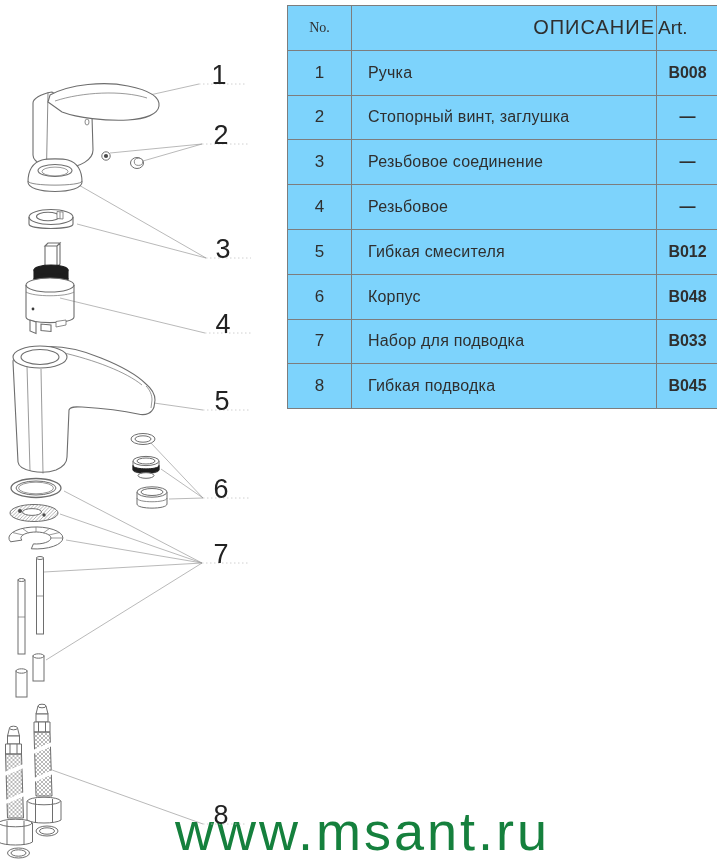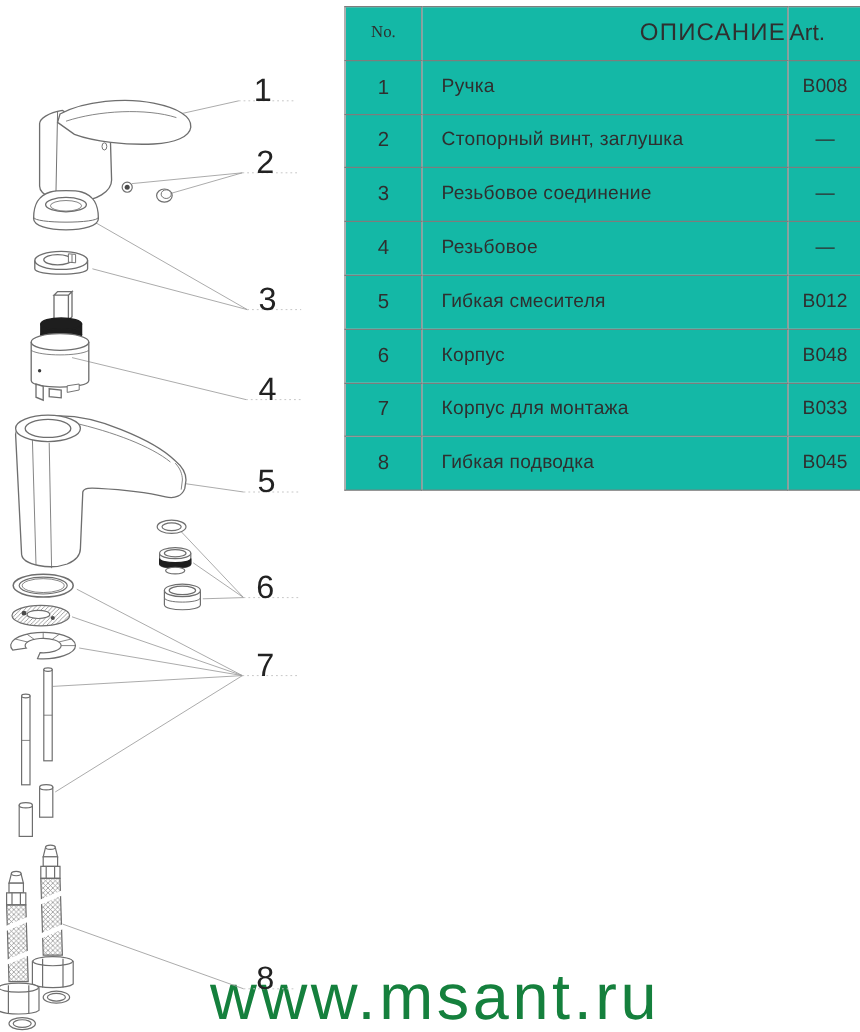--- a/index.html
+++ b/index.html
@@ -15,31 +15,31 @@
   }
   
   .diagram{position:absolute;left:0;top:0;width:280px;height:860px;}
   
   .parts-table{
     position:absolute;left:287px;top:5px;width:423px;height:390px;
     border-collapse:collapse;table-layout:fixed;color:#2f2f2f;
   }
   .parts-table td{
     border:1.5px solid #7d7d7d;vertical-align:middle;height:41.8px;
-    background:#14b8a6;overflow:hidden;white-space:nowrap;
+    background:#7dd3fc;overflow:hidden;white-space:nowrap;
   }
   .col-no{width:61px;text-align:center;}
   .col-desc{width:303px;text-align:left;padding-left:16px;}
   .col-art{width:59px;text-align:center;}
   .hdr-no{font-family:"Liberation Serif", serif;font-size:14px;text-align:center;}
   .hdr-desc{font-size:20px;letter-spacing:1px;text-align:right;padding-left:0;}
   .hdr-art{font-size:19px;text-align:left;}
   .cell-no{font-size:17px;}
   .cell-desc{font-size:16px;letter-spacing:0.2px;}
-  .cell-art{font-size:16px;}
+  .cell-art{font-size:16px;font-weight:bold;}
 </style>
 </head>
 <body>
 
 <div class="watermark">www.msant.ru</div>
 
 <svg class="diagram" viewBox="0 0 280 860">
   <defs>
     <pattern id="braid" width="4" height="4" patternUnits="userSpaceOnUse">
       <path d="M0,4 L4,0 M0,0 L4,4" stroke="#8a8a8a" stroke-width="0.6" fill="none"></path>
@@ -222,21 +222,21 @@
       <td class="col-desc cell-desc">Гибкая смесителя</td>
       <td class="col-art cell-art">B012</td>
     </tr>
     <tr>
       <td class="col-no cell-no">6</td>
       <td class="col-desc cell-desc">Корпус</td>
       <td class="col-art cell-art">B048</td>
     </tr>
     <tr>
       <td class="col-no cell-no">7</td>
-      <td class="col-desc cell-desc">Корпус для монтажа</td>
+      <td class="col-desc cell-desc">Набор для подводка</td>
       <td class="col-art cell-art">B033</td>
     </tr>
     <tr>
       <td class="col-no cell-no">8</td>
       <td class="col-desc cell-desc">Гибкая подводка</td>
       <td class="col-art cell-art">B045</td>
     </tr>
   </tbody>
 </table>
 

